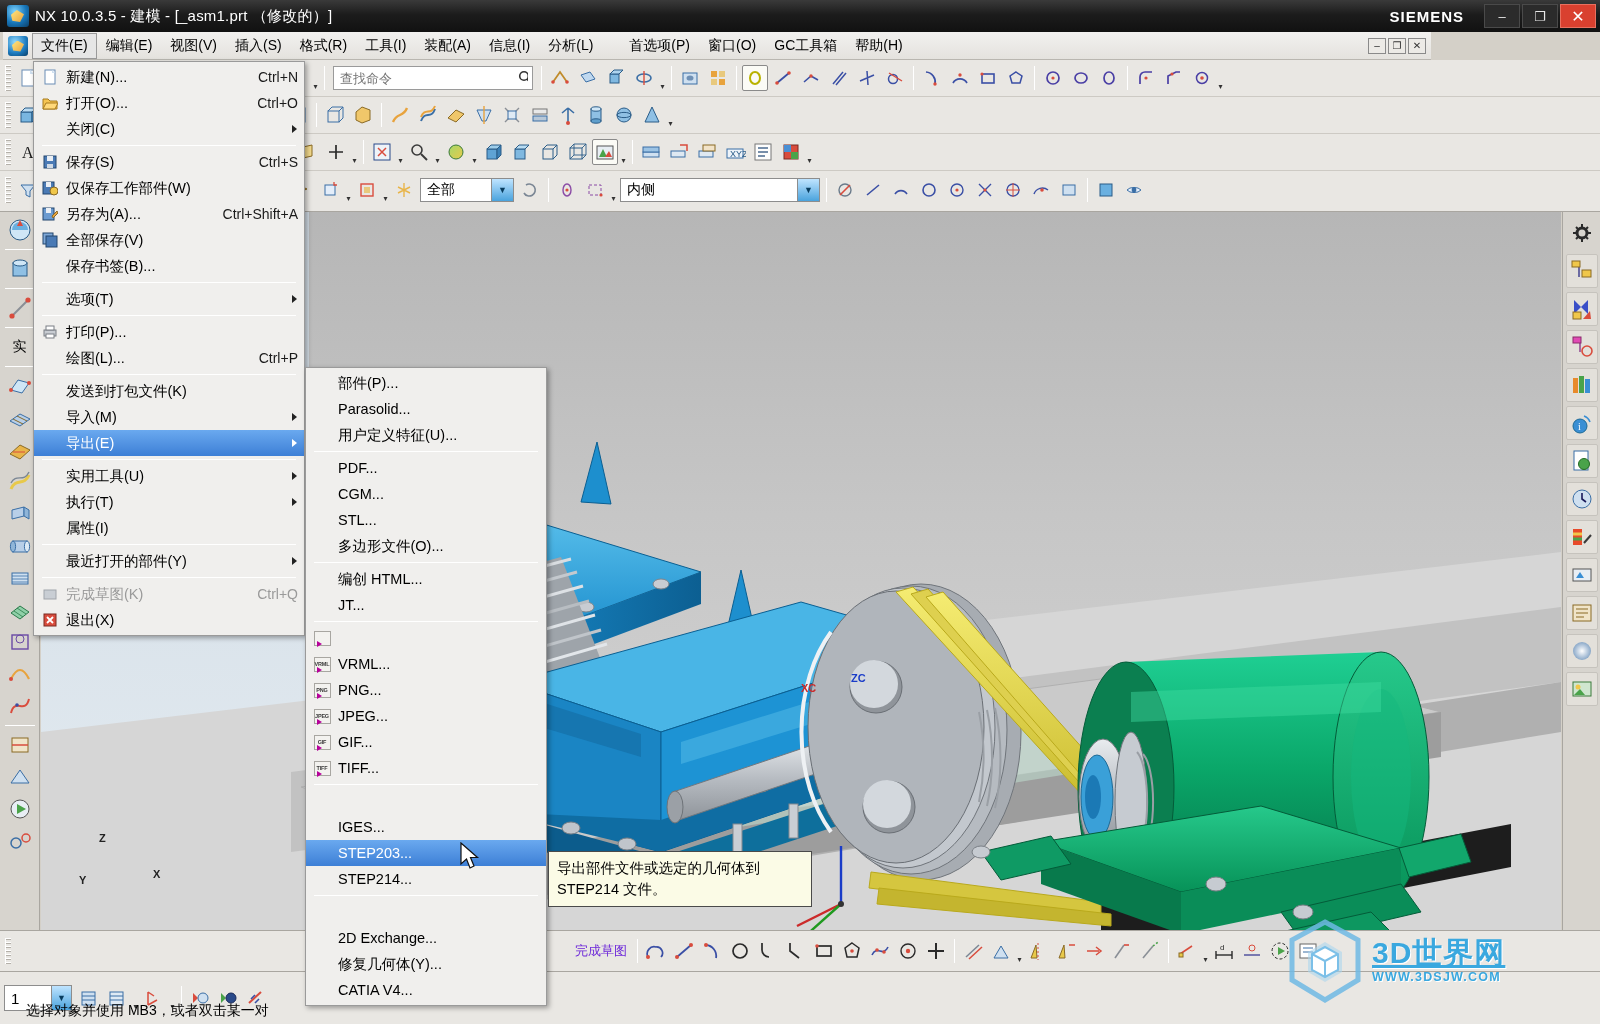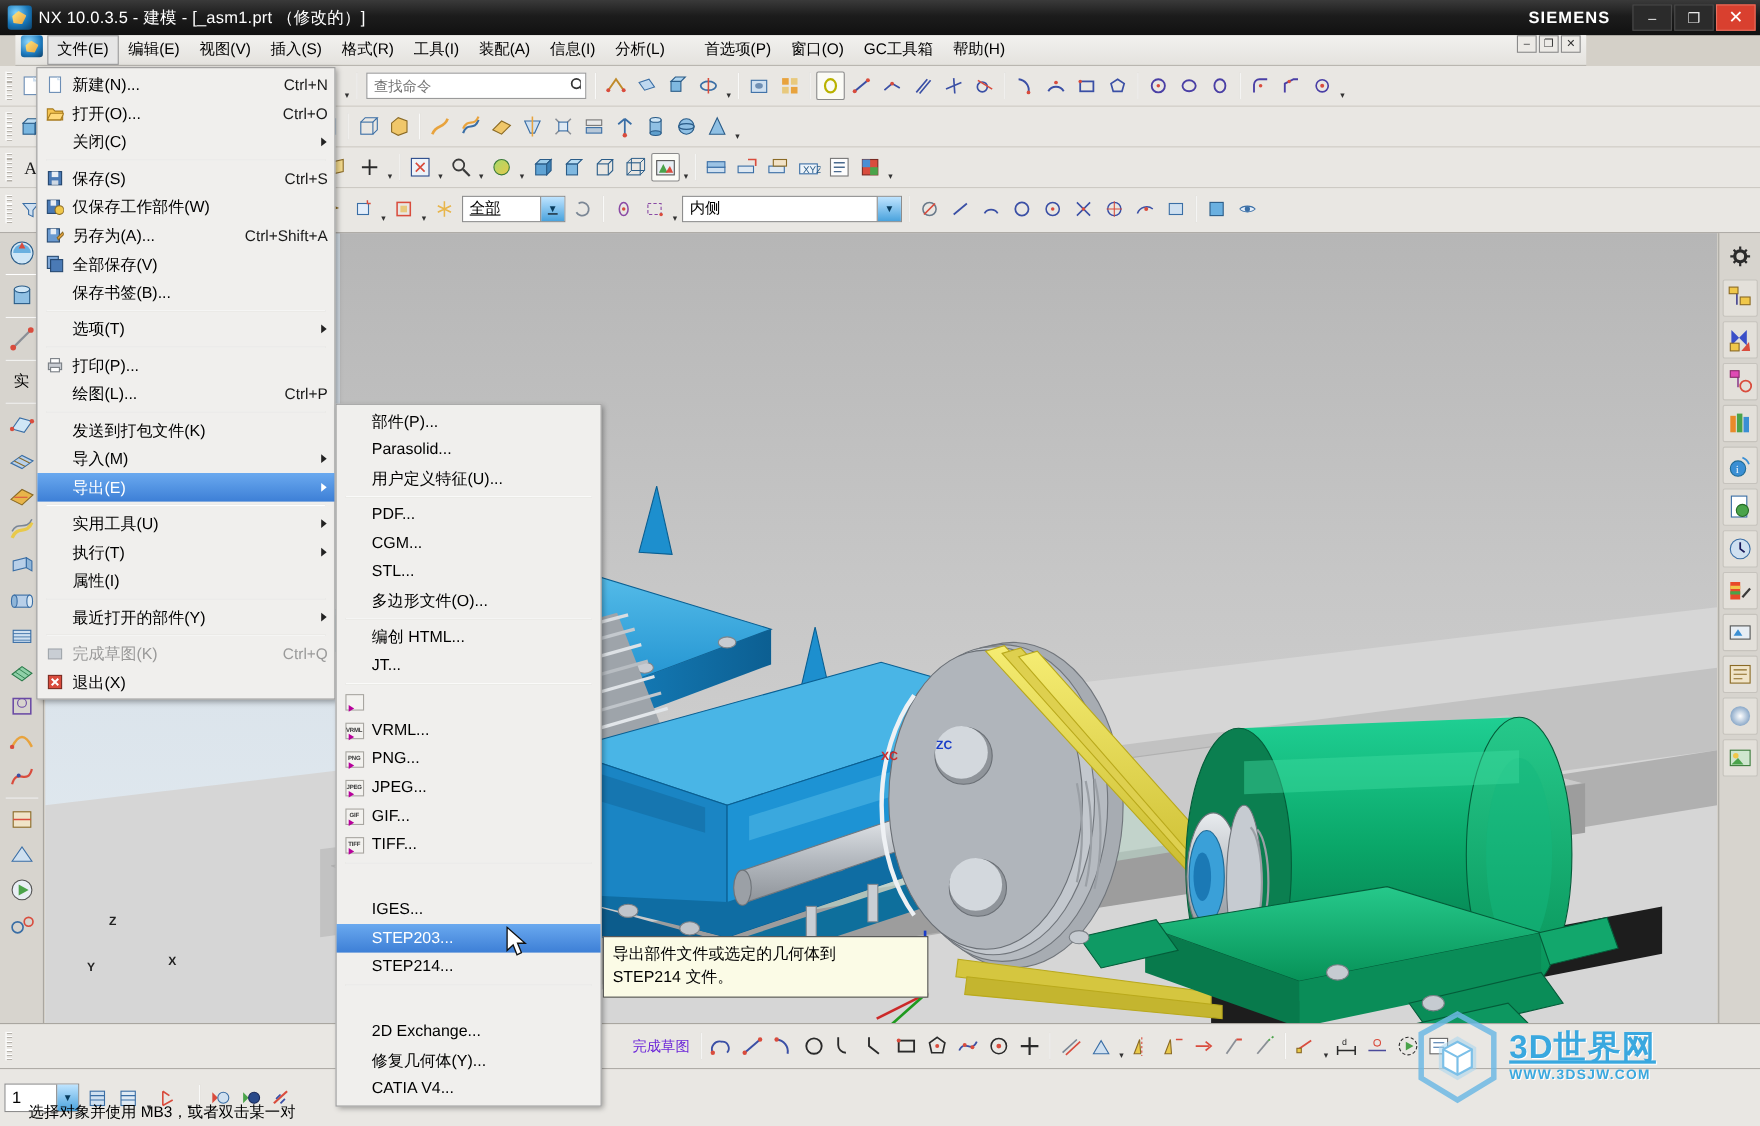--- a/index.html
+++ b/index.html
@@ -37,24 +37,24 @@
   .tb-btn {
     width: 36px; height: 24px; margin-left: 2px;
     background: #2b2b2b; border: 1px solid #4a4a4a;
     color: #e8e8e8; font-size: 13px;
     display: flex; align-items: center; justify-content: center;
   }
   .tb-btn.close { background: #d9402f; border-color: #e8705f; color: #fff; font-size: 16px; }
 
   
   .menubar {
-    position: absolute; top: 32px; left: 14px; width: 1428px; height: 28px;
+    position: absolute; top: 32px; left: 3px; width: 1428px; height: 28px;
     background: linear-gradient(180deg,#f2f1ef 0%, #e4e2de 100%);
     border-bottom: 1px solid #b9b6b0;
-    display: flex; 
+    display: flex; align-items: center;
   }
   .menu-appicon {
     width: 20px; height: 20px; margin: 0 4px 0 5px; border-radius: 3px;
     background: radial-gradient(circle at 35% 30%, #8fd9ff 0%, #1b79bd 60%, #0d3f66 100%);
     position: relative;
   }
   .menu-appicon::after{
     content:""; position:absolute; left:4px; top:5px; width:12px; height:11px;
     background: linear-gradient(135deg,#ffe680,#e8a33d);
     clip-path: polygon(0 40%, 45% 0, 100% 35%, 70% 100%, 10% 90%);
@@ -192,21 +192,21 @@
     display: flex; align-items: center; justify-content: center; position: relative;
     font-weight: bold; letter-spacing: -.2px;
   }
   .fmt-ico::after {
     content: ""; position: absolute; left: 2px; bottom: -2px;
     border-left: 5px solid #b7009b; border-top: 3.5px solid transparent; border-bottom: 3.5px solid transparent;
   }
 
   
   .tooltip {
-    position: absolute; left: 548px; top: 851px; width: 296px;
+    position: absolute; left: 548px; top: 851px; width: 264px;
     background: #fbfbe6; border: 1px solid #4a4a4a; padding: 6px 8px;
     font-size: 14.5px; line-height: 1.45; color: #000; z-index: 70;
   }
 
   
   .cursor { position: absolute; left: 460px; top: 842px; z-index: 80; }
 
   
   .watermark {
     position: absolute; left: 1282px; top: 918px; z-index: 75;
@@ -820,21 +820,21 @@
             <rect x="4" y="4" width="12" height="12" fill="none" stroke="#d94c3d" stroke-width="1.4"></rect>
             <rect x="7" y="7" width="6" height="6" fill="#e8c97d"></rect>
           </svg>
       </div>
       <div class="caret">▾</div>
       <div class="ticon">
         <svg width="20" height="20">
             <path d="M10 3 L10 17 M4 7 L16 13 M16 7 L4 13" stroke="#e8b54a" stroke-width="1.4"></path>
           </svg>
       </div>
-      <div class="combo" style="width:94px;text-decoration:underline;">
+      <div class="combo" style="width:94px;">
         <span>全部</span>
         <span class="arrow">▼</span>
       </div>
       <div class="ticon">
         <svg width="20" height="20">
             <path d="M6 5 a6 6 0 1 1 -2 8" stroke="#7a8694" stroke-width="1.6" fill="none"></path>
           </svg>
       </div>
       <div class="sep"></div>
       <div class="ticon">

